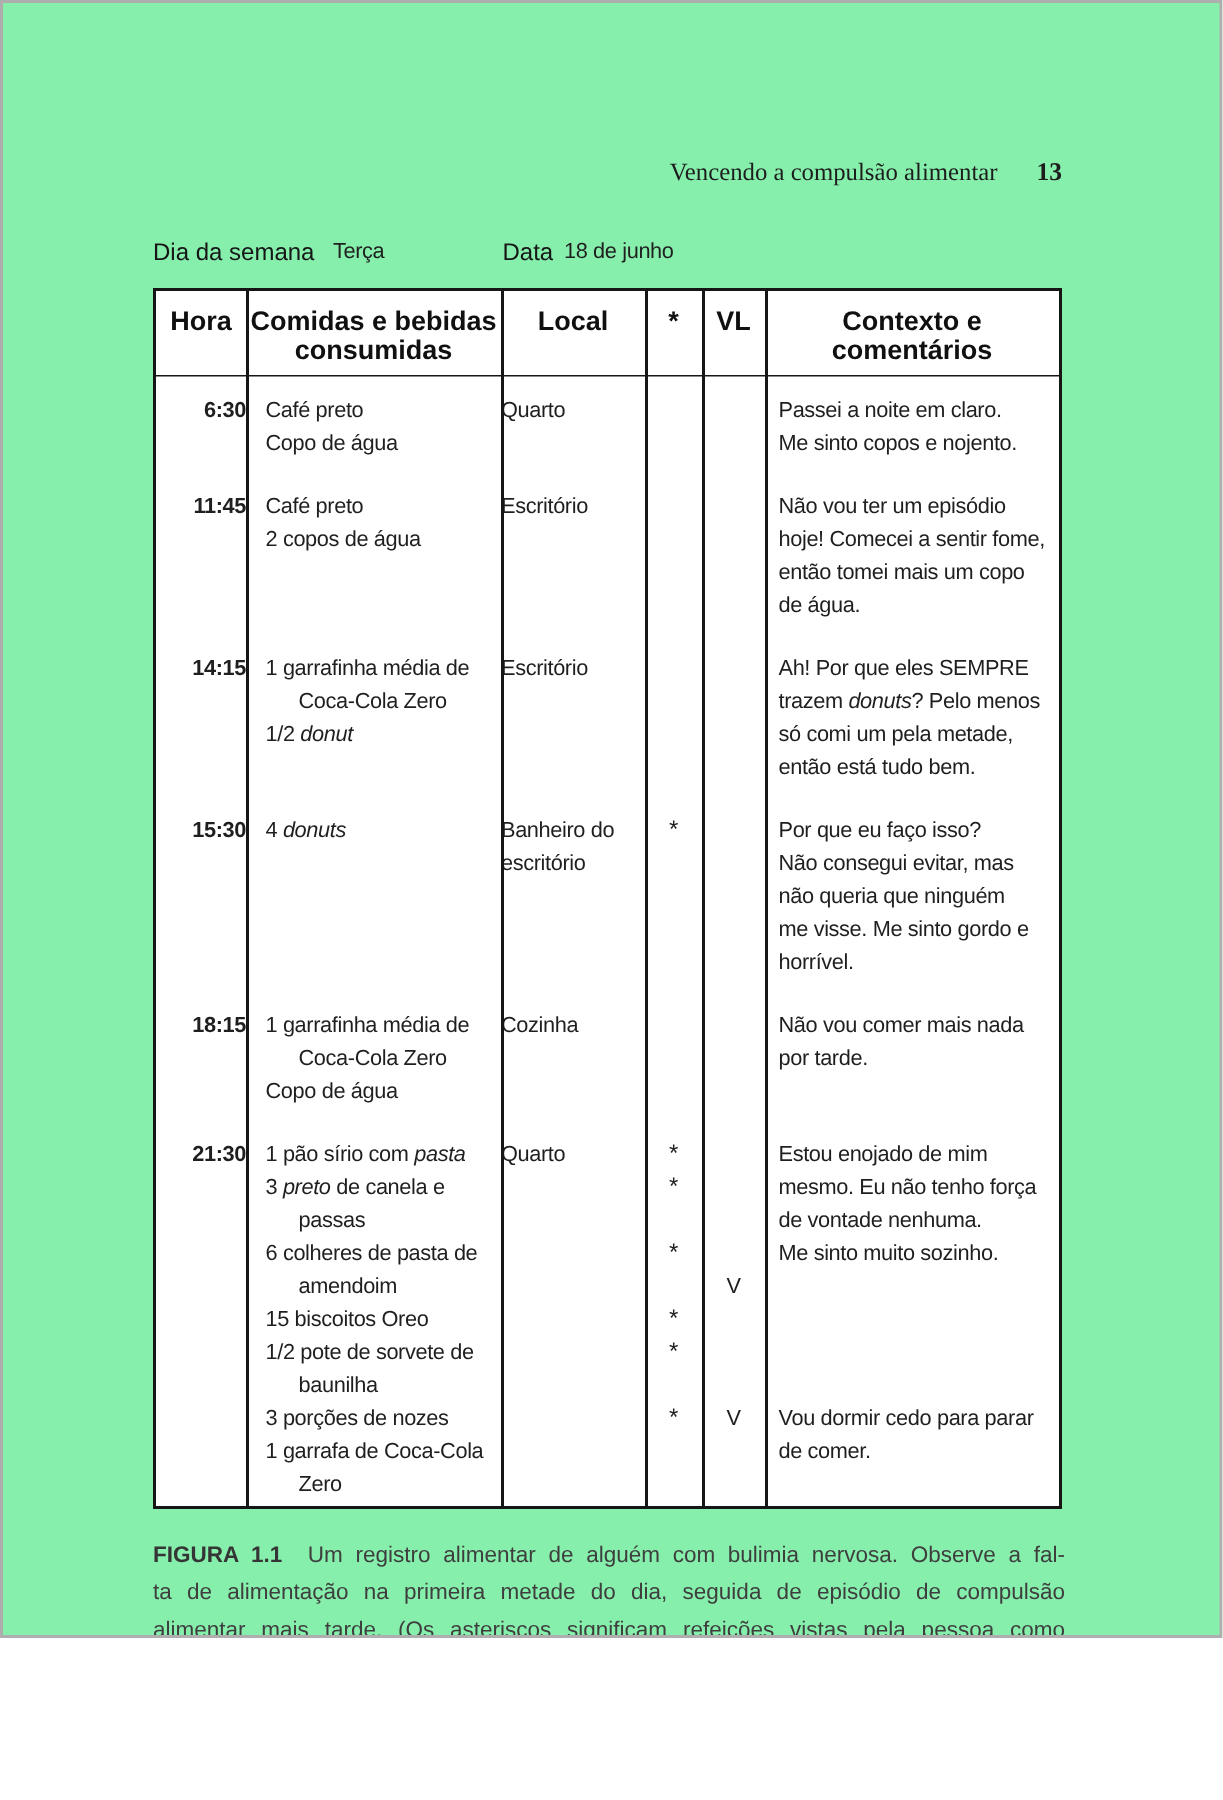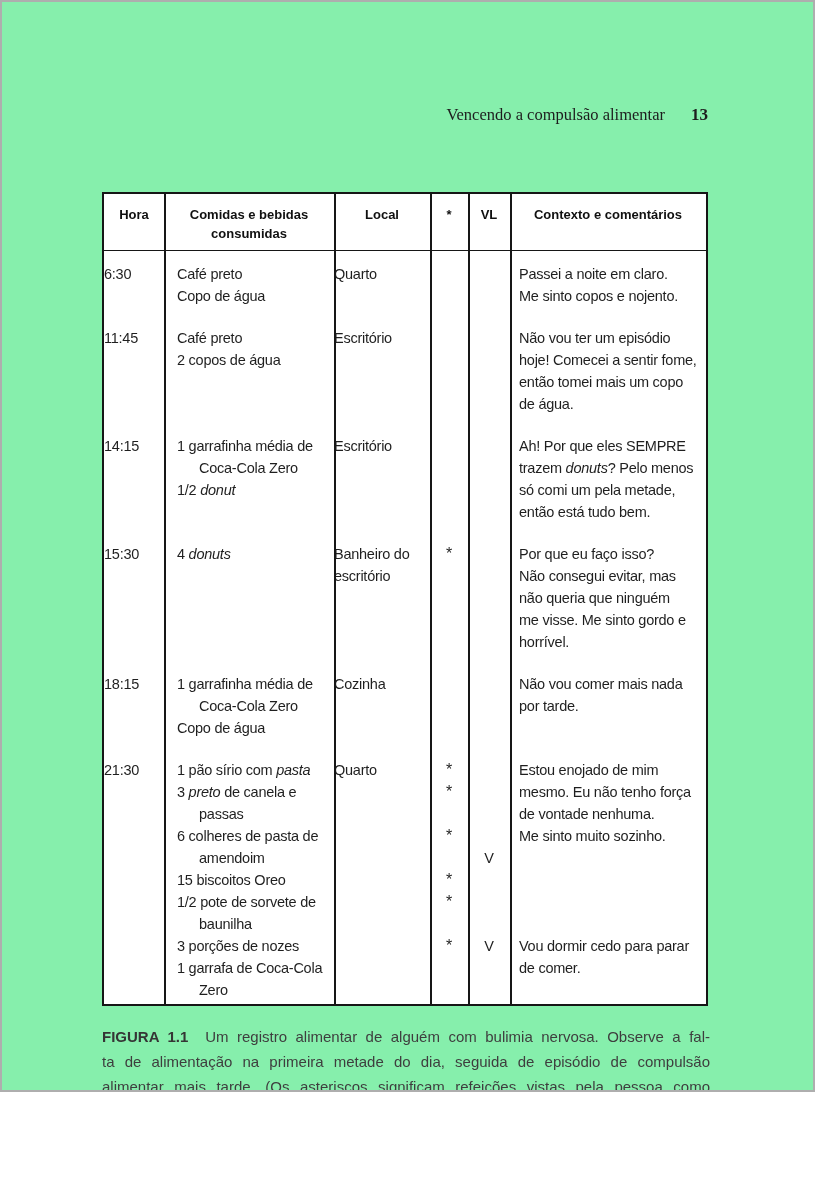--- a/index.html
+++ b/index.html
@@ -25,28 +25,28 @@
   .hw { font-size:14.5px; letter-spacing:-0.25px; color:#1f1f1f; }
   em { font-style:italic; }
   
   .table-wrap {
     position:absolute; left:100px; top:190px; width:606px; box-sizing:border-box;
     border:2px solid #161616; background:#fff;
   }
   .cols { display:grid; grid-template-columns:60px 170px 96px 38px 42px 1fr; }
   .thead {
     min-height:57px; box-sizing:border-box; border-bottom:1.5px solid #161616;
-    font-weight:bold; font-size:13px; line-height:19px; color:#101010;
+    font-weight:bold; font-size:18px; line-height:19px; color:#101010;
     padding-top:11px; text-align:center; align-items:start;
   }
   .th { padding:0 2px; }
   .tbody { row-gap:20px; padding:12px 0 3px 0; }
   .entry { display:contents; }
   .ln { line-height:22px; min-height:22px; white-space:nowrap; }
-  .cell-time { text-align:left; }
+  .cell-time { text-align:right;font-weight:bold; }
   .cell-food { padding-left:13px; }
   .ln.ind { padding-left:22px; }
   .cell-local { }
   .cell-star { text-align:center; }
   .star-ln { font-size:16px; }
   .cell-vl { text-align:center; }
   .cell-ctx { padding-left:9px; padding-right:2px; }
   .vline { position:absolute; top:0; bottom:0; width:1.5px; background:#161616; }
   .v1 { left:60px; } .v2 { left:230px; } .v3 { left:326px; } .v4 { left:364px; } .v5 { left:406px; }
   
@@ -60,20 +60,26 @@
 </style>
 </head>
 <body>
 
 <div class="sheet">
 
   <div class="running-head">
     <span>Vencendo a compulsão alimentar</span><span class="pgnum">13</span>
   </div>
 
+  <div class="form-line">
+    <span class="fl-day">Dia da semana</span>
+    <span class="fl-dayval hw">Terça</span>
+    <span class="fl-date">Data</span>
+    <span class="fl-dateval hw">18 de junho</span>
+  </div>
 
   <div class="table-wrap">
     <div class="vline v1"></div>
     <div class="vline v2"></div>
     <div class="vline v3"></div>
     <div class="vline v4"></div>
     <div class="vline v5"></div>
 
     <div class="cols thead">
       <div class="th">Hora</div>

